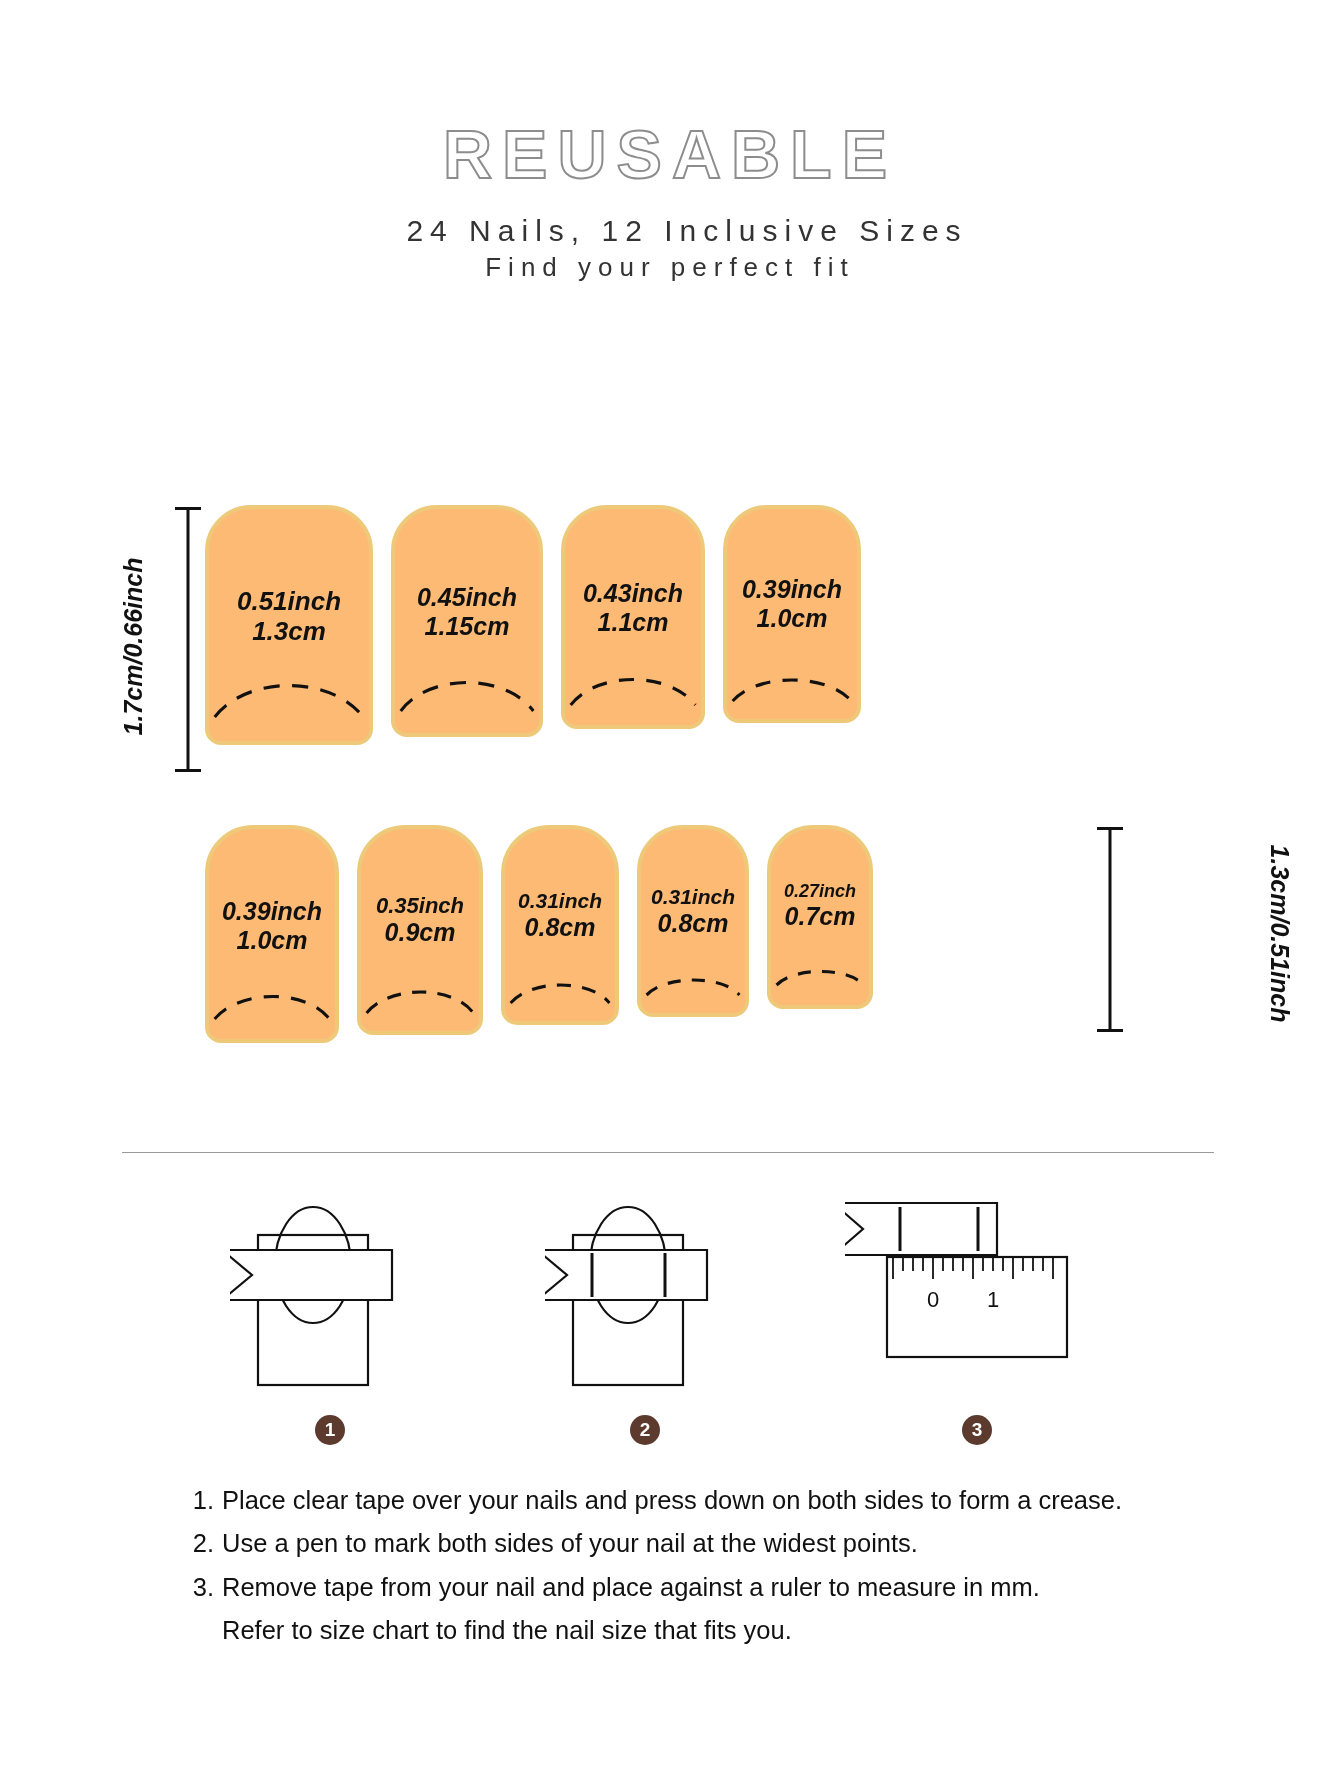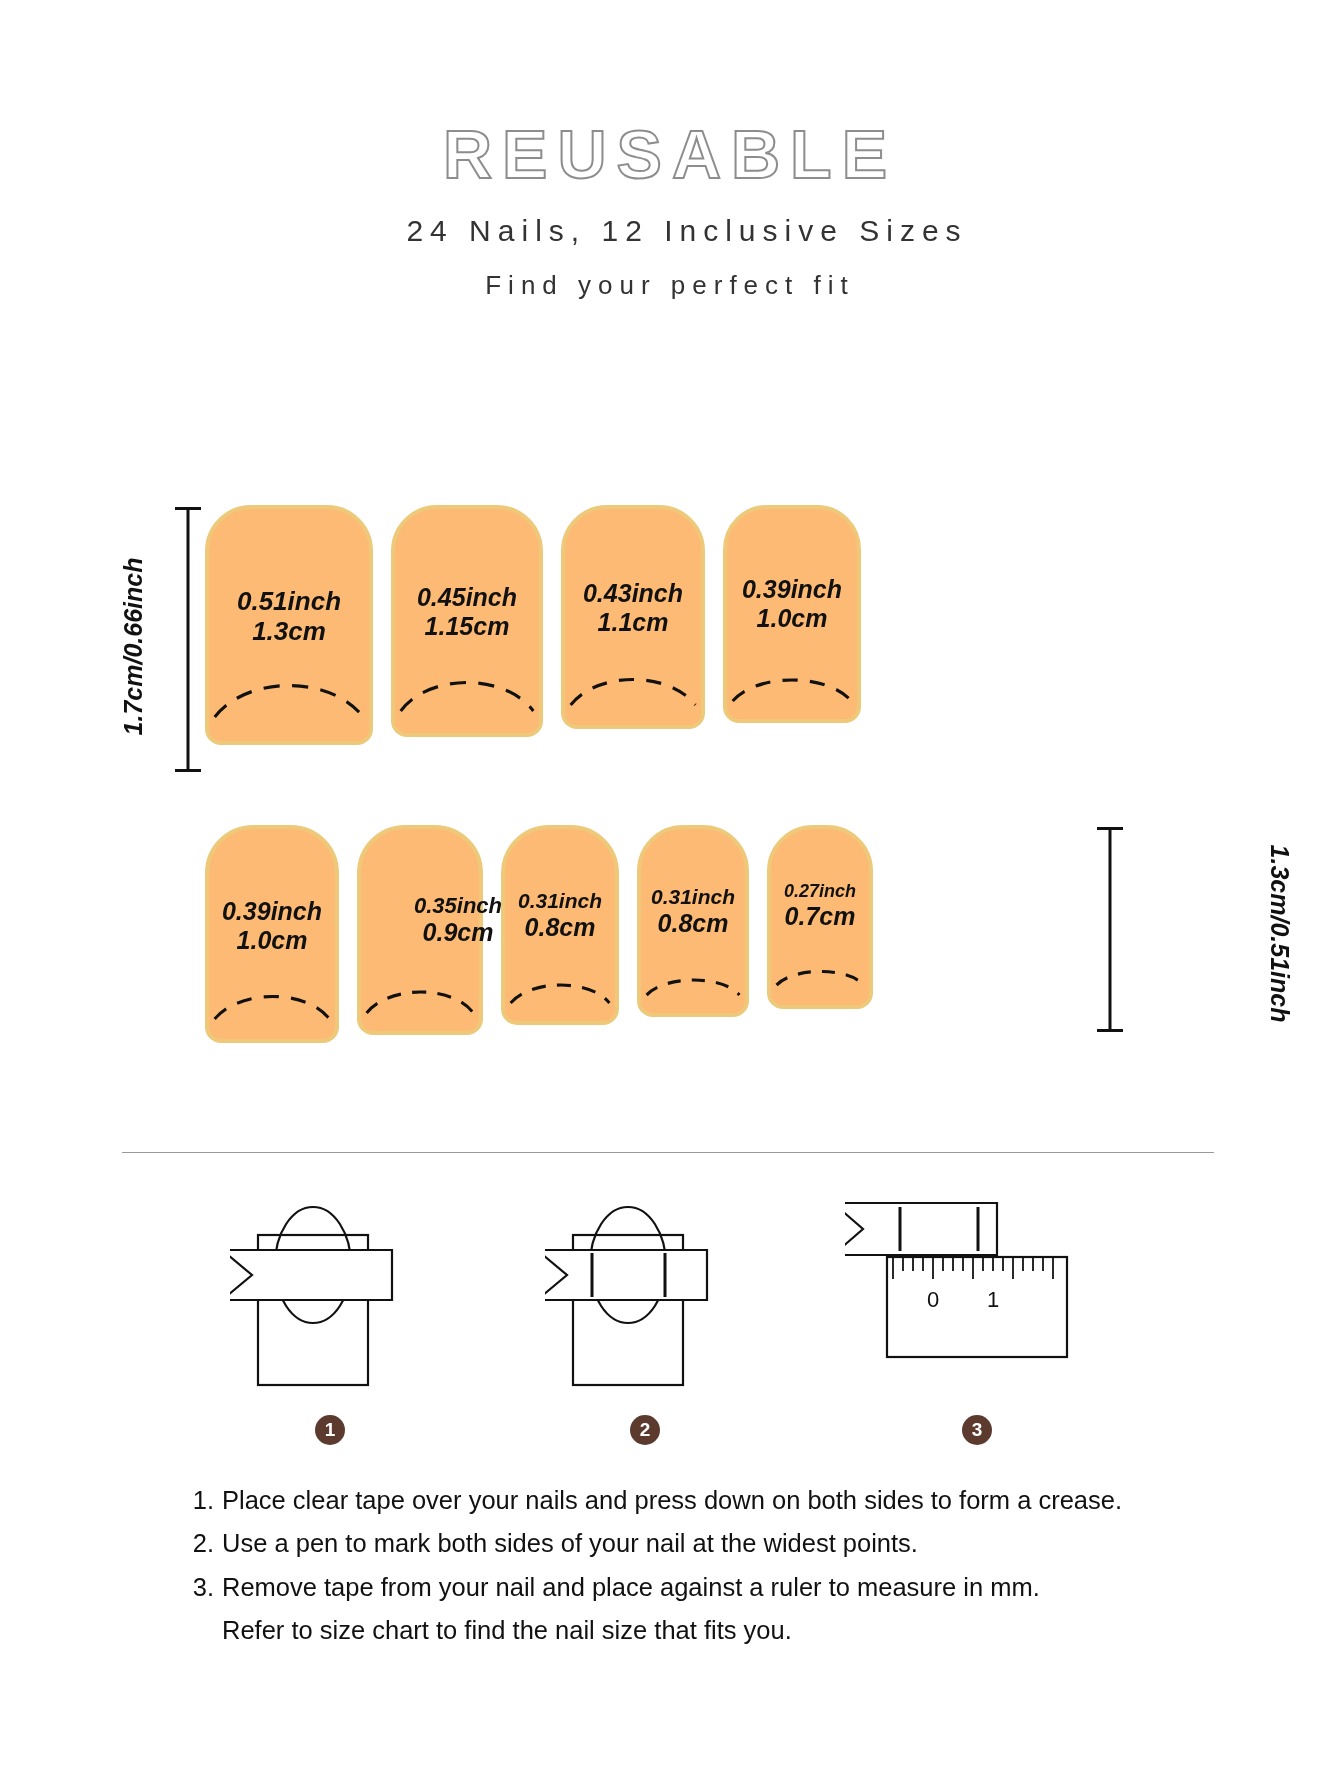--- a/index.html
+++ b/index.html
@@ -53,21 +53,21 @@
     font-size: 30px;
     letter-spacing: 7px;
     color: #333333;
     margin-top: 26px;
     padding-left: 34px;
   }
   .subtitle2 {
     font-size: 26px;
     letter-spacing: 7px;
     color: #333333;
-    margin-top: 22px;
+    margin-top: 4px;
   }
 
   
   .chart {
     position: absolute;
     top: 505px;
     left: 0;
     width: 1340px;
     height: 560px;
   }
@@ -282,21 +282,21 @@
         <div class="labels" style="top:68px; font-size:25px;">
           <span class="inch">0.39inch</span>
           <span class="cm">1.0cm</span>
         </div>
         <svg class="smile" viewBox="0 0 134 60" preserveAspectRatio="none">
           <path d="M6,56 C32,26 104,26 128,56" fill="none" stroke="#111" stroke-width="3.2" stroke-dasharray="16 13" transform="translate(0,-16)"></path>
         </svg>
       </div>
 
       <div class="nail" style="width:126px; height:210px; border-radius:48px 48px 16px 16px;">
-        <div class="labels" style="top:64px; font-size:22px;padding-left:38px;">
+        <div class="labels" style="top:64px; font-size:22px;">
           <span class="inch">0.35inch</span>
           <span class="cm" style="font-size:25px;">0.9cm</span>
         </div>
         <svg class="smile" viewBox="0 0 126 60" preserveAspectRatio="none">
           <path d="M6,56 C30,28 98,28 120,56" fill="none" stroke="#111" stroke-width="3.2" stroke-dasharray="15 12" transform="translate(0,-14)"></path>
         </svg>
       </div>
 
       <div class="nail" style="width:118px; height:200px; border-radius:48px 48px 16px 16px;">
         <div class="labels" style="top:60px; font-size:21px;">

